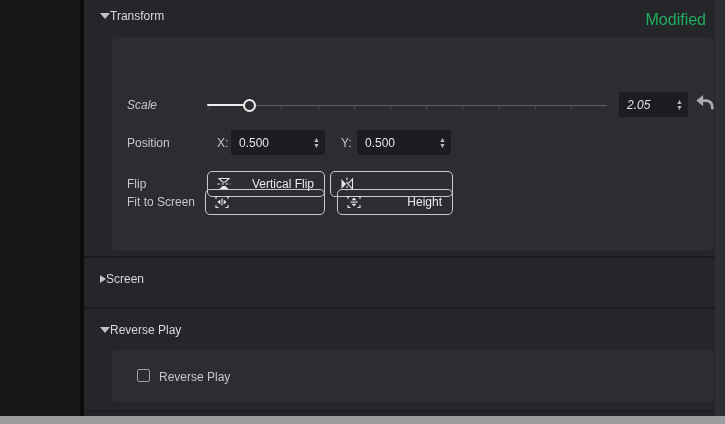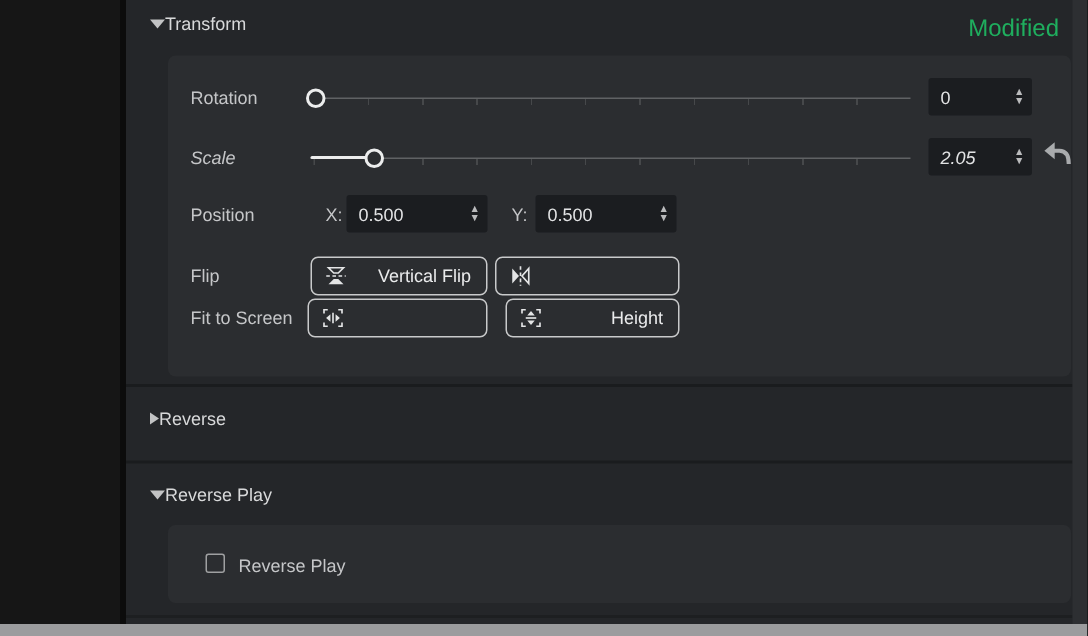--- a/index.html
+++ b/index.html
@@ -61,35 +61,20 @@
   <div class="rail"></div>
 
   <div class="section-header" style="left:100px;top:9px;">
     <span class="tri-down"></span>
     <span class="section-title">Transform</span>
   </div>
   <div class="status">Modified</div>
 
   <div class="inner-box box1">
 
-    <div class="row" style="top:15px;">
-      <span class="row-label">Rotation</span>
-      <div class="slider">
-        <div class="ticks"></div>
-        <div class="track"></div>
-        <div class="handle" style="left:-3px;"></div>
-      </div>
-      <div class="spinbox">
-        <span class="val">0</span>
-        <span class="spin">
-            <b>▲</b>
-            <b>▼</b>
-          </span>
-      </div>
-    </div>
 
     <div class="row" style="top:55px;font-style:italic;">
       <span class="row-label">Scale</span>
       <div class="slider">
         <div class="ticks"></div>
         <div class="track"></div>
         <div class="fill" style="left:0;width:42px;"></div>
         <div class="handle" style="left:36px;"></div>
       </div>
       <div class="spinbox">
@@ -139,21 +124,21 @@
       </button>
       <button class="tbtn" style="left:218px;width:123px;">
         <svg class="bicon" width="16" height="16" viewBox="0 0 16 16">
           <path d="M2.5 3 V13 L7 8 Z" fill="#e4e5e6"></path>
           <line x1="8" y1="1.5" x2="8" y2="14.5" stroke="#e4e5e6" stroke-width="1.1" stroke-dasharray="2.4 1.7"></line>
           <path d="M13.5 3 V13 L9 8 Z" fill="none" stroke="#e4e5e6" stroke-width="1.1"></path>
         </svg>
       </button>
     </div>
 
-    <div class="row" style="top:162px;height:26px;">
+    <div class="row" style="top:152px;height:26px;">
       <span class="row-label">Fit to Screen</span>
       <button class="tbtn" style="left:93px;width:120px;">
         <svg class="bicon" width="16" height="16" viewBox="0 0 16 16">
           <path d="M2 5 V2.5 H4.5 M11.5 2.5 H14 V5 M14 11 V13.5 H11.5 M4.5 13.5 H2 V11" fill="none" stroke="#e4e5e6" stroke-width="1.1"></path>
           <line x1="8" y1="4.5" x2="8" y2="11.5" stroke="#e4e5e6" stroke-width="1.1"></line>
           <path d="M6.3 5.5 V10.5 L3.4 8 Z" fill="#e4e5e6"></path>
           <path d="M9.7 5.5 V10.5 L12.6 8 Z" fill="#e4e5e6"></path>
         </svg>
       </button>
       <button class="tbtn" style="left:225px;width:116px;">
@@ -165,21 +150,21 @@
         </svg>
         <span class="lbl">Height</span>
       </button>
     </div>
   </div>
 
   <div class="divider" style="top:256px;"></div>
 
   <div class="section-header" style="left:100px;top:272px;">
     <span class="tri-right"></span>
-    <span class="section-title">Reverse</span>
+    <span class="section-title">Screen</span>
   </div>
 
   <div class="divider" style="top:307px;"></div>
 
   <div class="section-header" style="left:100px;top:323px;">
     <span class="tri-down"></span>
     <span class="section-title">Reverse Play</span>
   </div>
 
   <div class="inner-box box2">

